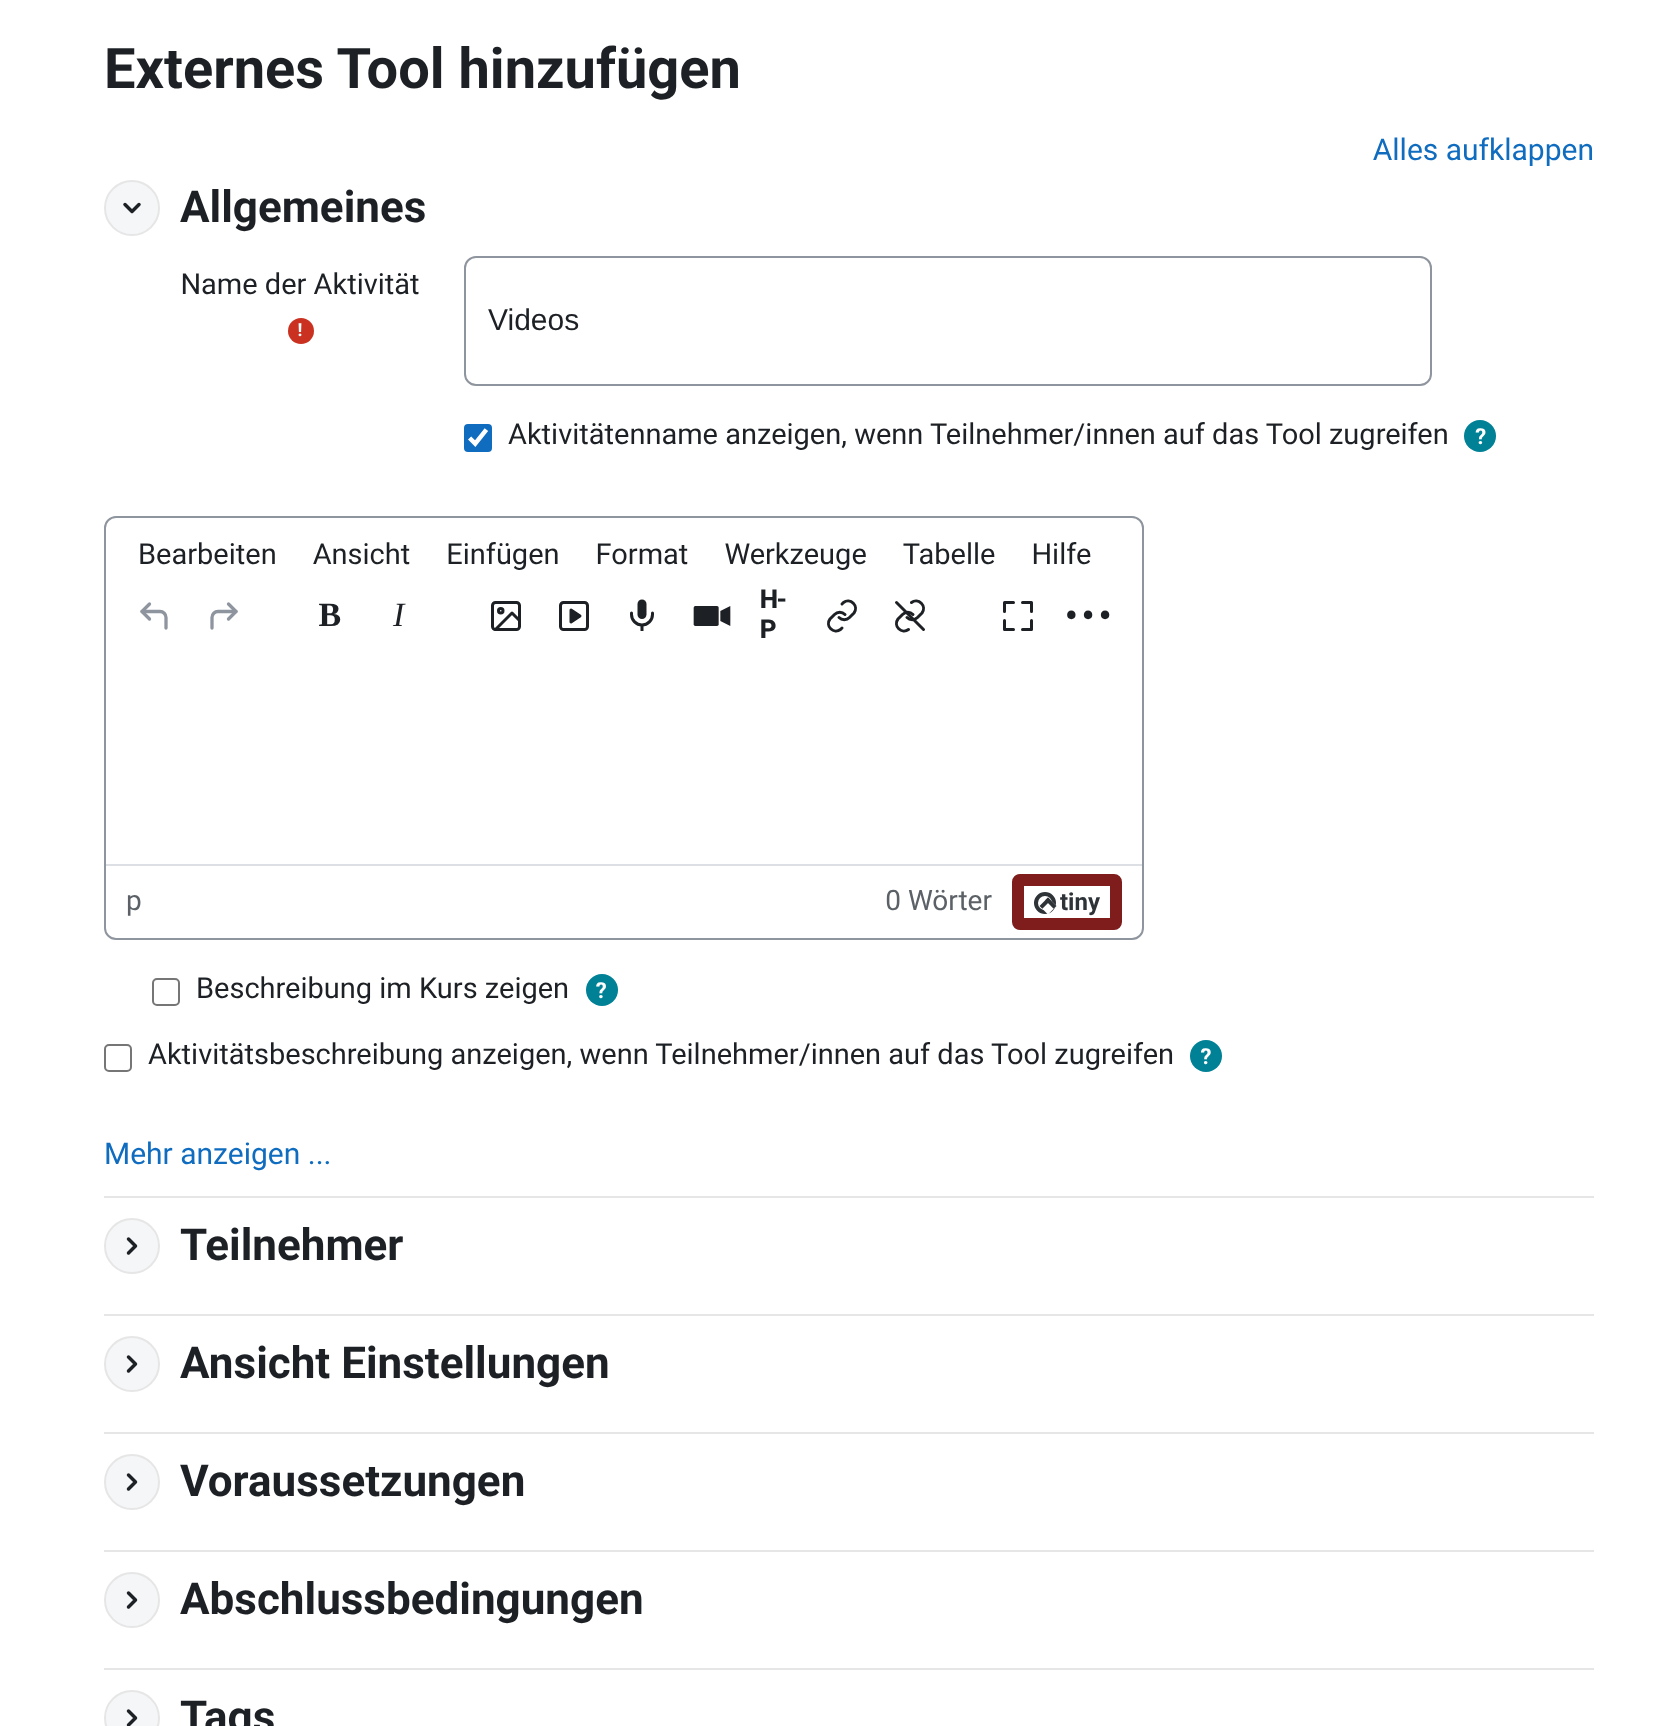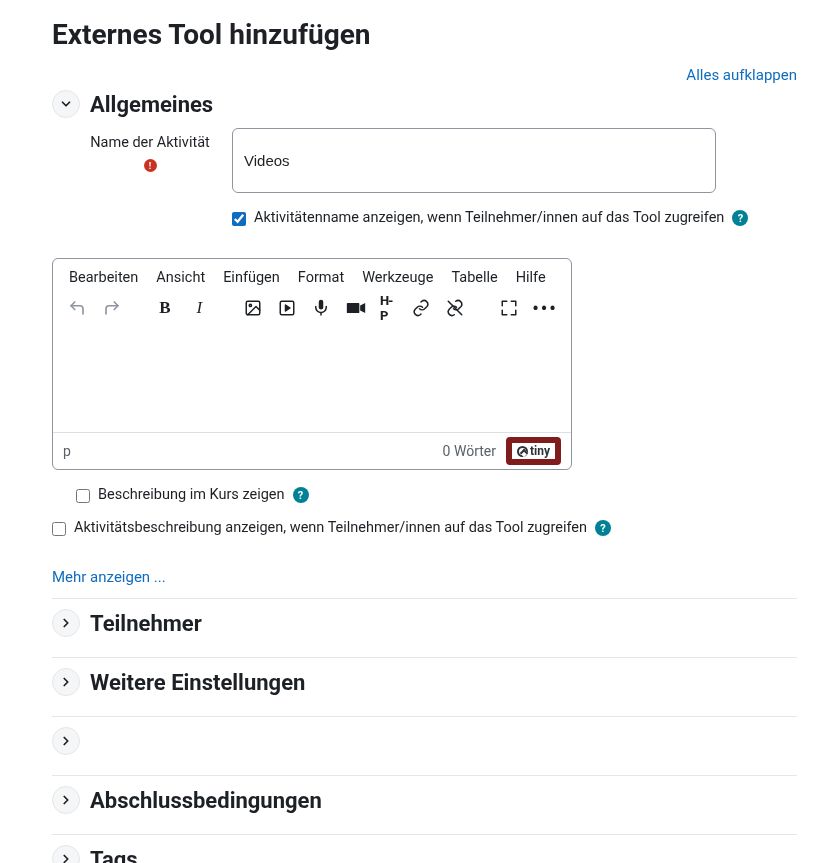--- a/index.html
+++ b/index.html
@@ -325,29 +325,30 @@
   </span>
   <span class="section-title">Teilnehmer</span>
 </div>
 
 <div class="collapsed-section section-head">
   <span class="toggle-btn">
     <svg width="14" height="14" viewBox="0 0 24 24" fill="none" stroke="currentColor" stroke-width="3" stroke-linecap="round" stroke-linejoin="round">
         <polyline points="9 18 15 12 9 6"></polyline>
       </svg>
   </span>
-  <span class="section-title">Weitere Einstellungen</span>
-</div>
-
-<div class="collapsed-section section-head">
-  <span class="toggle-btn">
-    <svg width="14" height="14" viewBox="0 0 24 24" fill="none" stroke="currentColor" stroke-width="3" stroke-linecap="round" stroke-linejoin="round">
-        <polyline points="9 18 15 12 9 6"></polyline>
-      </svg>
-  </span>
+  <span class="section-title">Ansicht Einstellungen</span>
+</div>
+
+<div class="collapsed-section section-head">
+  <span class="toggle-btn">
+    <svg width="14" height="14" viewBox="0 0 24 24" fill="none" stroke="currentColor" stroke-width="3" stroke-linecap="round" stroke-linejoin="round">
+        <polyline points="9 18 15 12 9 6"></polyline>
+      </svg>
+  </span>
+  <span class="section-title">Voraussetzungen</span>
 </div>
 
 <div class="collapsed-section section-head">
   <span class="toggle-btn">
     <svg width="14" height="14" viewBox="0 0 24 24" fill="none" stroke="currentColor" stroke-width="3" stroke-linecap="round" stroke-linejoin="round">
         <polyline points="9 18 15 12 9 6"></polyline>
       </svg>
   </span>
   <span class="section-title">Abschlussbedingungen</span>
 </div>

